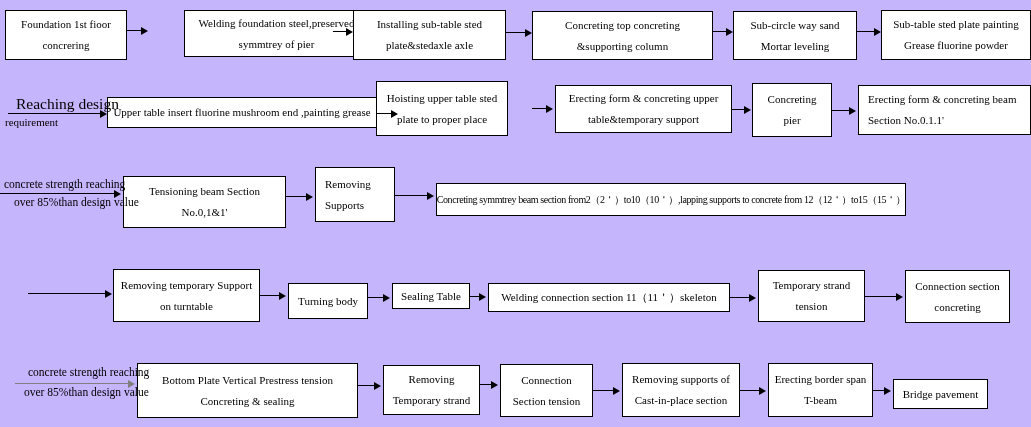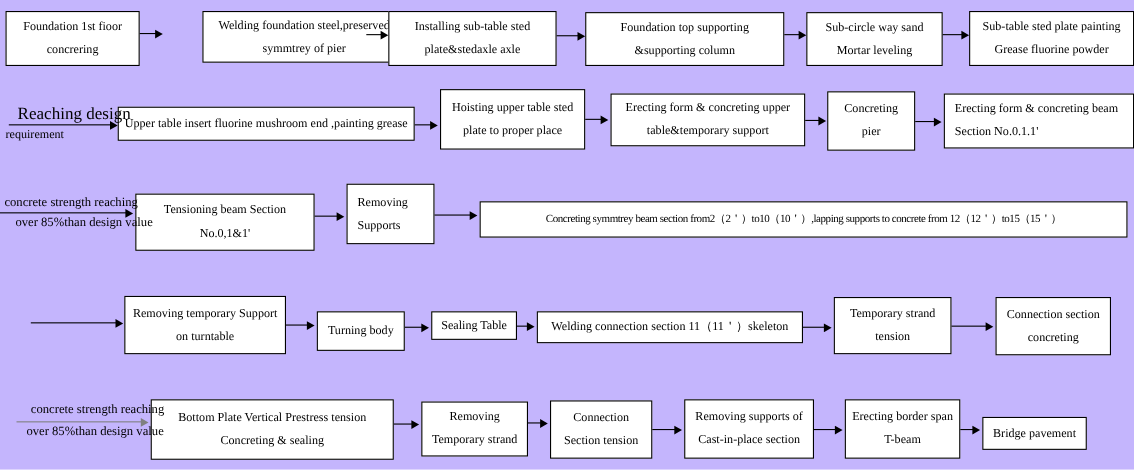--- a/index.html
+++ b/index.html
@@ -50,35 +50,35 @@
     </div>
     <div class="box" style="left: 148px; top: 10px; width: 185px; height: 47px; margin-left: 36px;">
       <span class="bl">Welding foundation steel,preserved</span>
       <span class="bl">symmtrey of pier</span>
     </div>
     <div class="box" style="left: 353px; top: 10px; width: 153px; height: 50px;">
       <span class="bl">Installing sub-table sted</span>
       <span class="bl">plate&amp;stedaxle axle</span>
     </div>
     <div class="box" style="left: 532px; top: 11px; width: 181px; height: 49px;">
-      <span class="bl">Foundation top supporting</span>
+      <span class="bl">Concreting top concreting</span>
       <span class="bl">&amp;supporting column</span>
     </div>
     <div class="box" style="left: 733px; top: 11px; width: 124px; height: 49px;">
       <span class="bl">Sub-circle way sand</span>
       <span class="bl">Mortar leveling</span>
     </div>
     <div class="box" style="left: 881px; top: 10px; width: 150px; height: 50px;">
       <span class="bl">Sub-table sted plate painting</span>
       <span class="bl">Grease fluorine powder</span>
     </div>
     <div class="box" style="left: 107px; top: 97px; width: 270px; height: 31px;">
       <span class="bl">Upper table insert fluorine mushroom end ,painting grease</span>
     </div>
-    <div class="box" style="left: 400px; top: 81px; width: 132px; height: 55px;">
+    <div class="box" style="left: 376px; top: 81px; width: 132px; height: 55px;">
       <span class="bl">Hoisting upper table sted</span>
       <span class="bl">plate to proper place</span>
     </div>
     <div class="box" style="left: 555px; top: 85px; width: 177px; height: 48px;">
       <span class="bl">Erecting form &amp; concreting upper</span>
       <span class="bl">table&amp;temporary support</span>
     </div>
     <div class="box" style="left: 752px; top: 83px; width: 80px; height: 54px;">
       <span class="bl">Concreting</span>
       <span class="bl">pier</span>
@@ -88,21 +88,21 @@
       <span class="bl">Section No.0.1.1'</span>
     </div>
     <div class="box" style="left: 123px; top: 176px; width: 163px; height: 52px;">
       <span class="bl">Tensioning beam Section</span>
       <span class="bl">No.0,1&amp;1'</span>
     </div>
     <div class="box left" style="left: 315px; top: 167px; width: 80px; height: 55px;">
       <span class="bl">Removing</span>
       <span class="bl">Supports</span>
     </div>
-    <div class="box" style="left: 436px; top: 183px; width: 589px; height: 33px;">
+    <div class="box" style="left: 436px; top: 183px; width: 470px; height: 33px;">
       <span class="bl" style="font-size: 10px; letter-spacing: -0.4px;">Concreting symmtrey beam section from2（2＇）to10（10＇）,lapping supports to concrete from 12（12＇）to15（15＇）</span>
     </div>
     <div class="box" style="left: 113px; top: 269px; width: 147px; height: 53px;">
       <span class="bl">Removing temporary Support</span>
       <span class="bl">on turntable</span>
     </div>
     <div class="box" style="left: 288px; top: 283px; width: 80px; height: 36px;">
       <span class="bl">Turning body</span>
     </div>
     <div class="box" style="left: 392px; top: 283px; width: 78px; height: 26px;">

